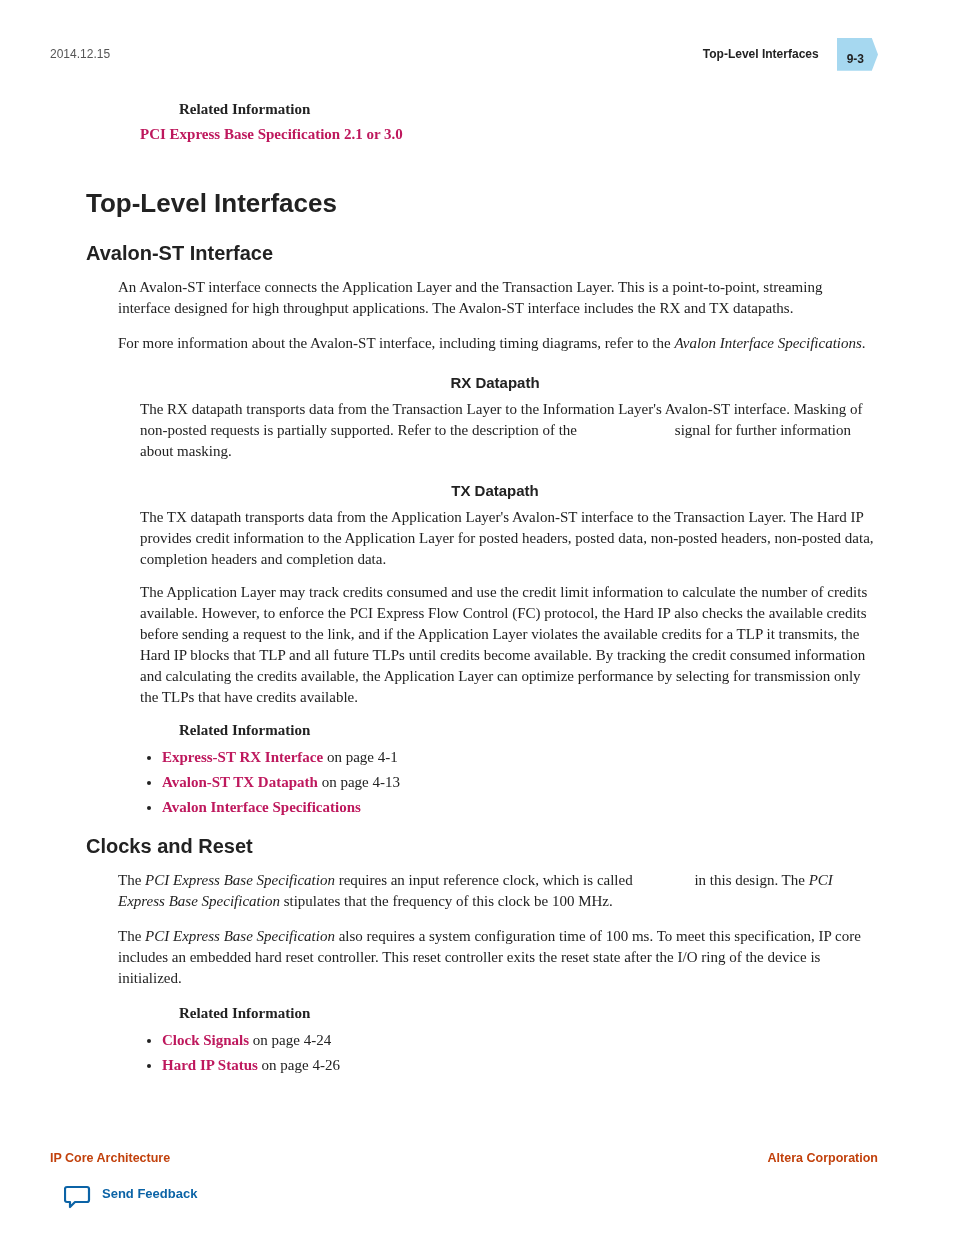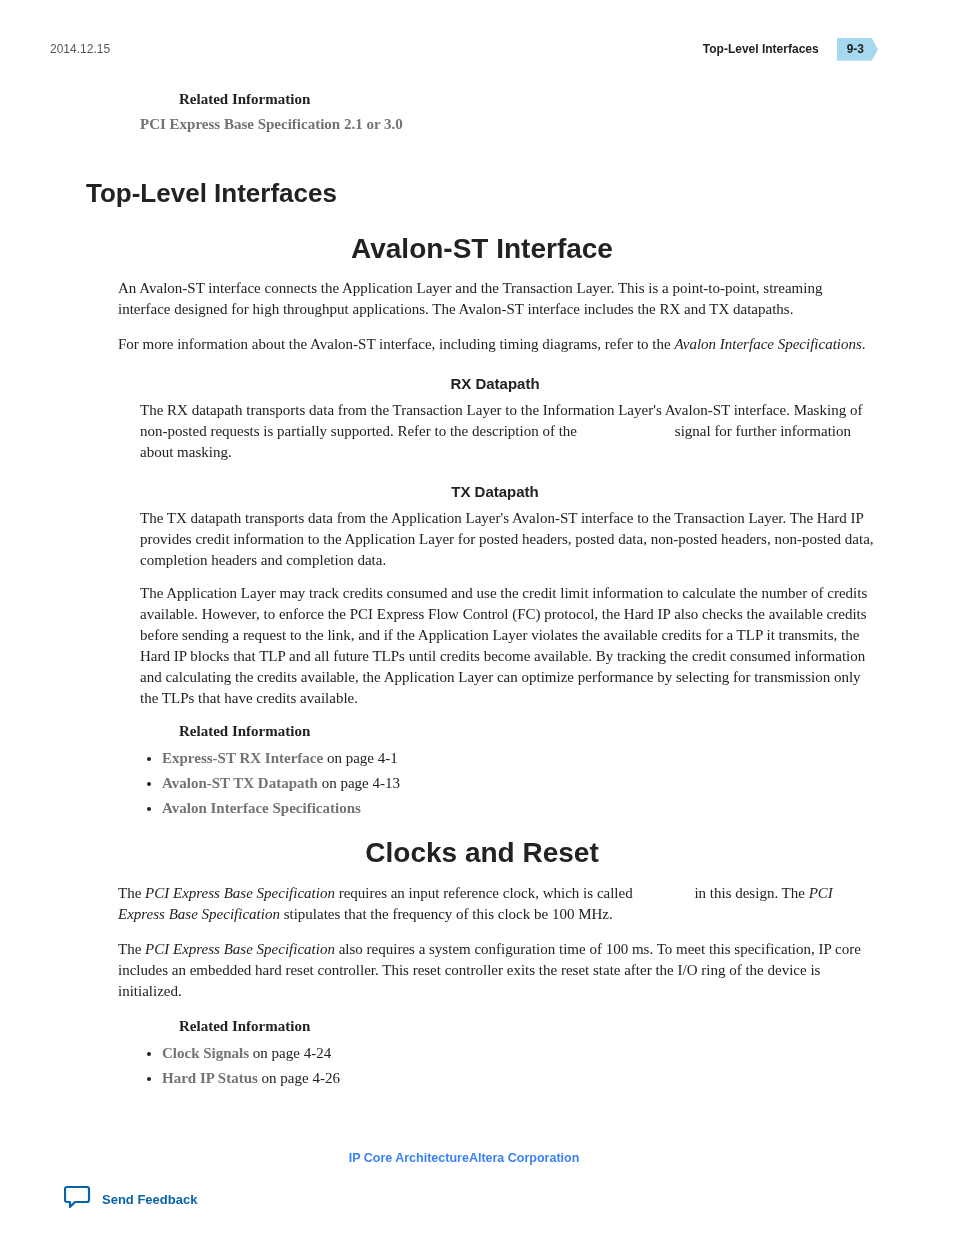--- a/index.html
+++ b/index.html
@@ -22,57 +22,56 @@
     font-size: 12px;
     margin-bottom: 28px;
     gap: 7px;
   }
   .date { color: #555; }
   .top-right { display: flex; align-items: center; font-weight: bold; color: #222; }
   .top-right .title { margin-right: 18px; }
   .page-badge {
     background: #a6d8f0;
     color: #222;
-    padding: 3px 14px 3px 10px;
+    padding: 13px 14px 3px 10px;
     font-weight: bold;
     position: relative;
     clip-path: polygon(0 0, 85% 0, 100% 50%, 85% 100%, 0 100%);
   }
   .content { margin-left: 90px; }
   .related-heading {
     font-family: Georgia, serif;
     font-weight: bold;
     font-size: 15px;
     margin-bottom: 4px;
     margin-left: 39px;
   }
   .link {
-    color: #737373;
+    color: #be185d;
     font-weight: bold;
     text-decoration: none;
     cursor: pointer;
   }
   h1.main {
     font-family: Arial, Helvetica, sans-serif;
     font-weight: bold;
     font-size: 26px;
     color: #222;
     margin-top: 40px;
     margin-bottom: 18px;
     margin-left: 36px;
   }
   h2.section {
     font-family: Arial, Helvetica, sans-serif;
     font-weight: bold;
-    font-size: 28px;
+    font-size: 20px;
     color: #222;
     margin-top: 14px;
     margin-bottom: 10px;
     margin-left: 36px;
-    text-align: center;
   }
   h3.sub {
     font-family: Arial, Helvetica, sans-serif;
     font-weight: bold;
     font-size: 15px;
     color: #222;
     margin-top: 18px;
     margin-bottom: 6px;
     margin-left: 62px;
     text-align: center;
@@ -97,32 +96,32 @@
   }
   ul.rel-list li { margin-bottom: 4px; font-size: 15px; }
   .rel-suffix { font-weight: normal; color: #222; }
   .related-block { margin-left: 90px; margin-top: 6px; }
   .footer {
     position: absolute;
     bottom: 68px;
     left: 50px;
     right: 76px;
     display: flex;
-    justify-content: center;
+    justify-content: space-between;
     font-family: Arial, Helvetica, sans-serif;
     font-weight: bold;
     font-size: 12.5px;
-    color: #3b82f6;
+    color: #c2410c;
   }
   .feedback {
     position: absolute;
     bottom: 26px;
     left: 64px;
     display: flex;
-    align-items: flex-end;
+    align-items: flex-start;
     font-family: Arial, Helvetica, sans-serif;
     font-weight: bold;
     font-size: 13px;
     cursor: pointer;
   }
   .feedback svg { margin-right: 10px; }
   .feedback-text { color: #0b63a6; }
   .hidden-signal { font-family: monospace; color: transparent; }
   .hidden-refclk { font-family: monospace; color: transparent; }
   .dash { letter-spacing: normal; }

